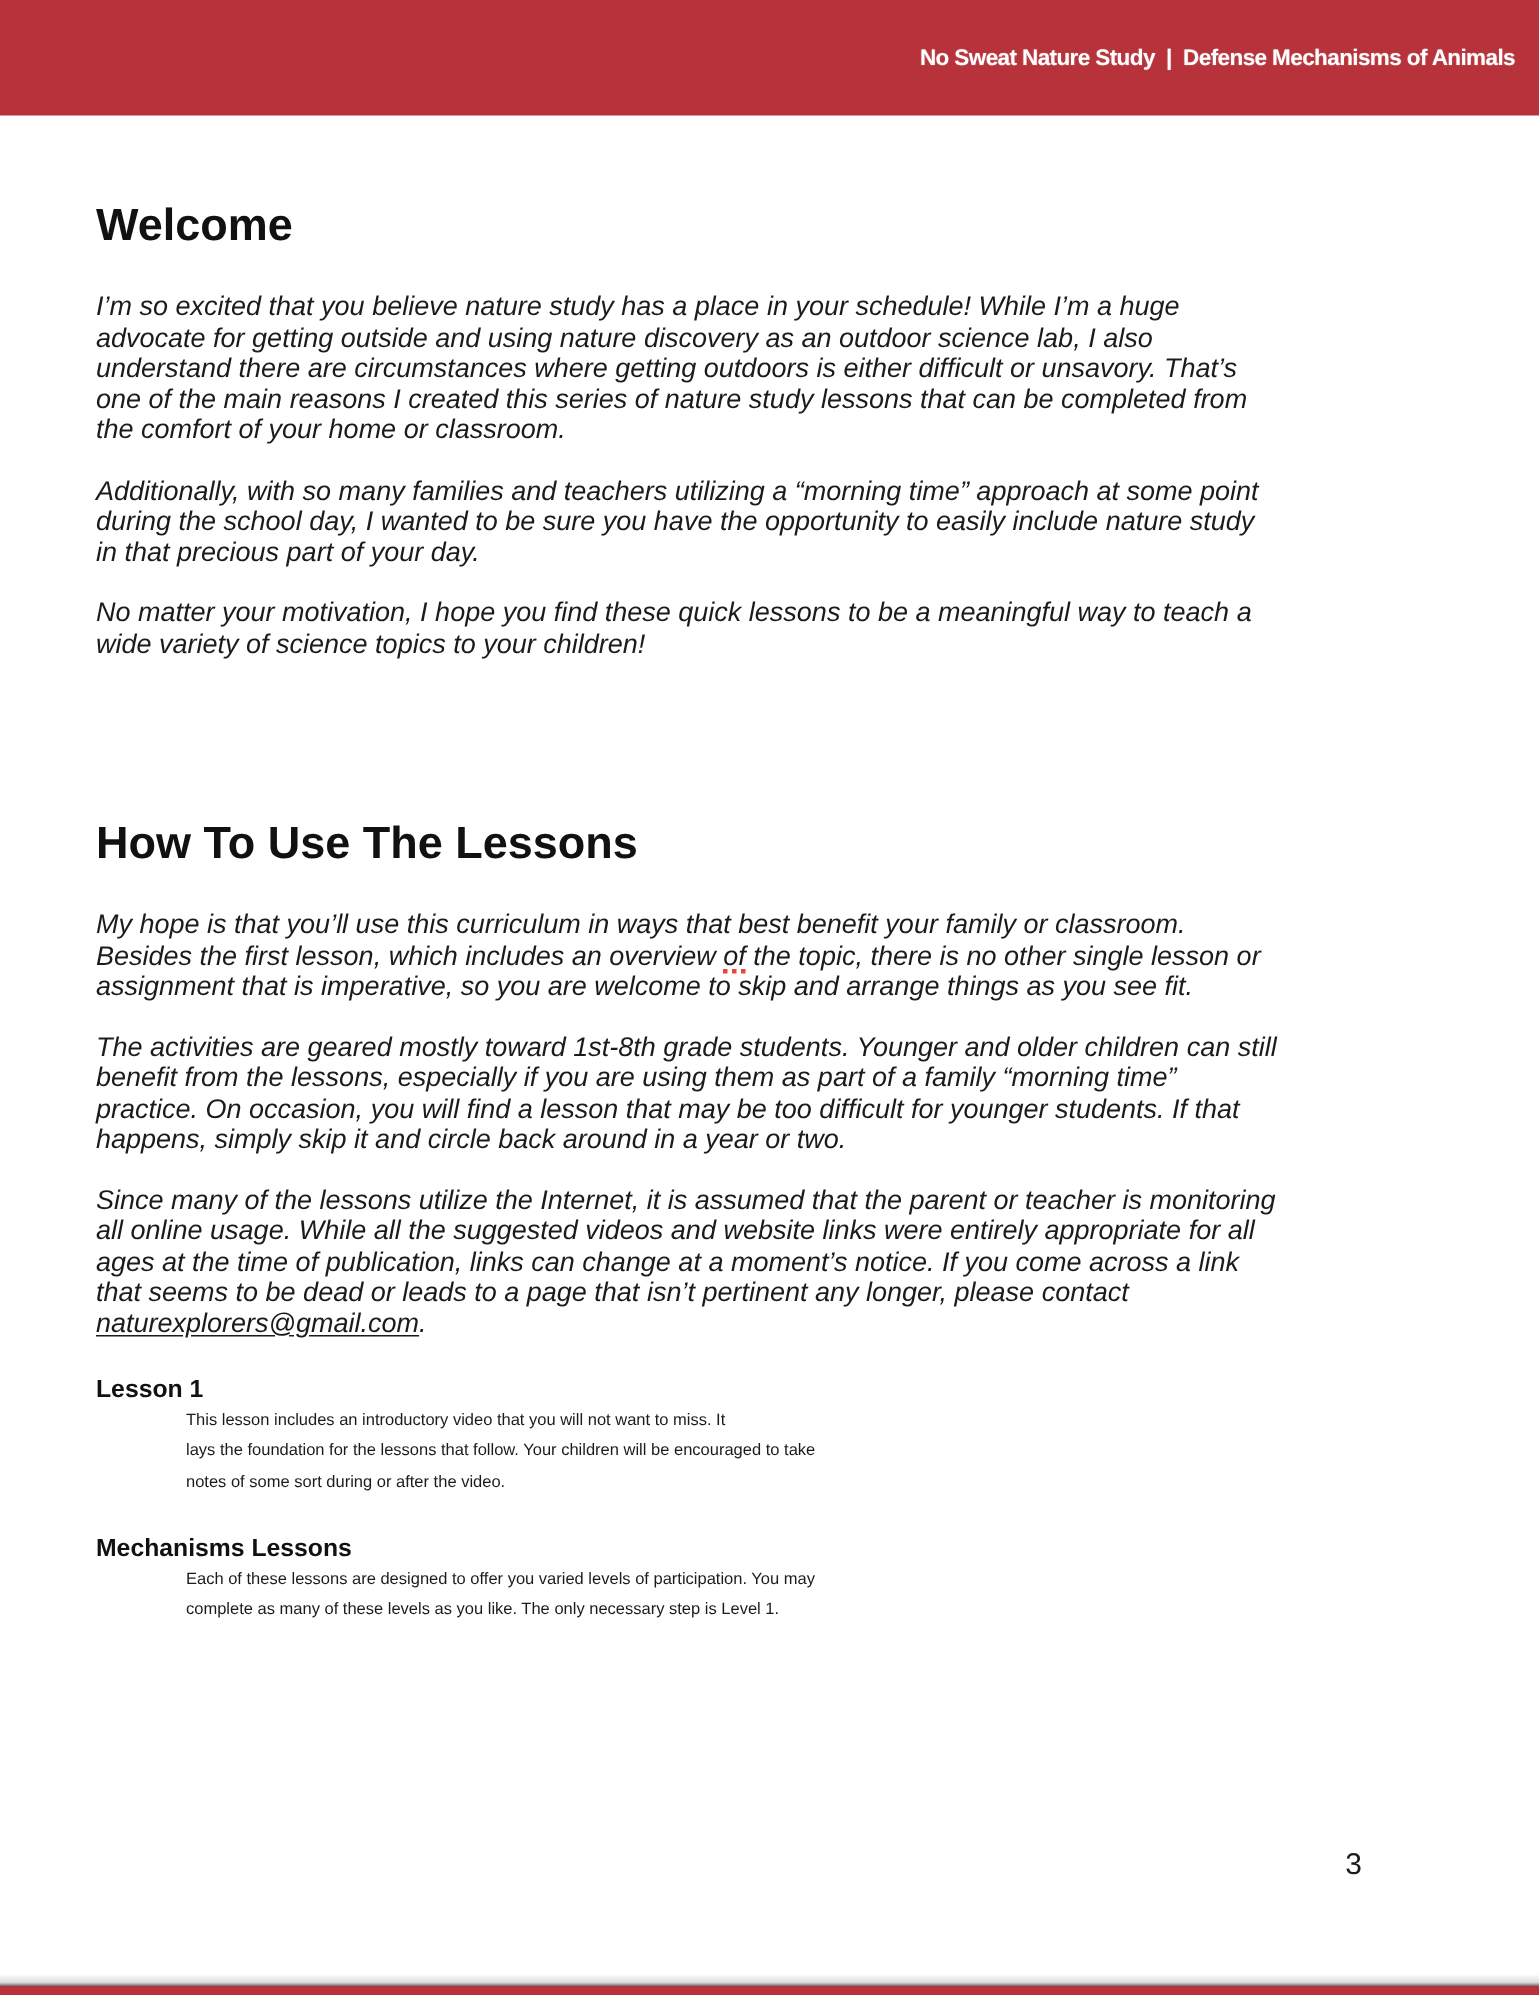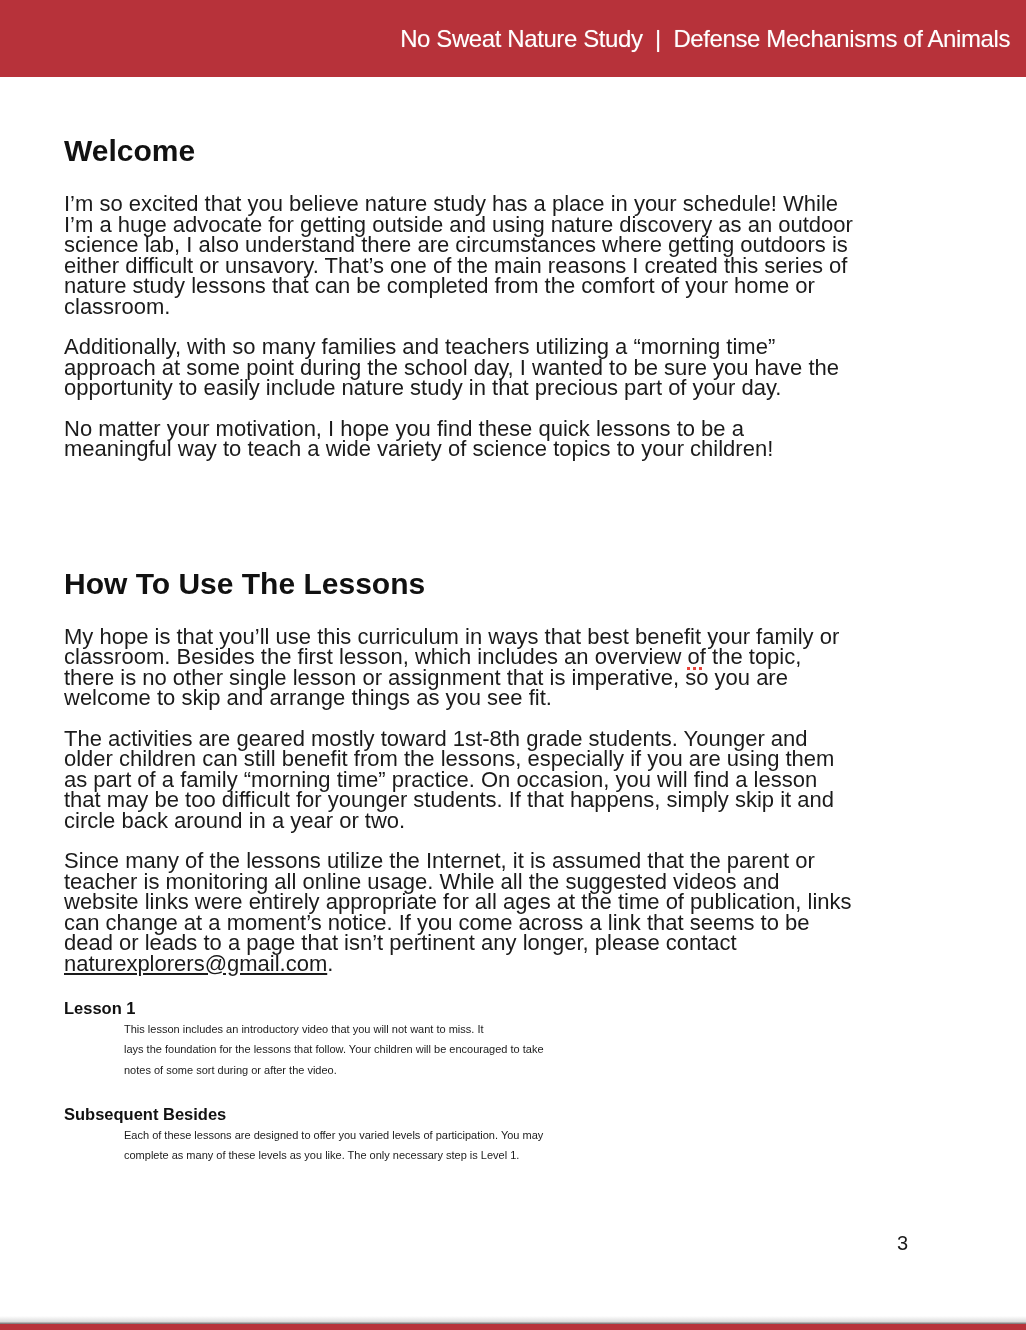--- a/index.html
+++ b/index.html
@@ -24,22 +24,22 @@
     height: 77px;
     background: #b7323a;
     display: flex;
     align-items: center;
     justify-content: flex-end;
     box-sizing: border-box;
     padding-right: 16px;
   }
   .topbar .title {
     color: #ffffff;
-    font-size: 24px;
-    font-weight: 400;
+    font-size: 15px;
+    font-weight: 700;
     letter-spacing: -0.4px;
     white-space: pre;
     text-shadow: 0 0 1px rgba(255,255,255,0.4);
   }
   
   main {
     position: absolute;
     top: 77px;
     left: 0;
     width: 100%;
@@ -50,23 +50,24 @@
   h1.section-heading {
     font-size: 30px;
     line-height: 36px;
     font-weight: 700;
     margin: 0;
     color: #111111;
   }
   .section-welcome h1.section-heading { margin-top: 56px; }
   .section-spaced h1.section-heading { margin-top: 106px; }
   p.body-text {
-    font-size: 22px;
+    font-size: 18px;
     line-height: 20.5px;
     margin: 20px 0 0 0;
+    font-style: italic;
   }
   p.first-after-heading { margin-top: 25px; }
   .spellcheck {
     text-decoration: underline dotted #e8453c;
     text-decoration-thickness: 2.5px;
     text-underline-offset: 3px;
   }
   a.email {
     color: inherit;
     text-decoration: underline;
@@ -140,21 +141,21 @@
 
       <section class="section-spaced">
 
         <h2 class="sub-heading">Lesson 1</h2>
         <div class="indent-block">
           <span class="line">This lesson includes an introductory video that you will not want to miss. It</span>
           <span class="line">lays the foundation for the lessons that follow. Your children will be encouraged to take</span>
           <span class="line">notes of some sort during or after the video.</span>
         </div>
 
-        <h2 class="sub-heading">Subsequent Besides</h2>
+        <h2 class="sub-heading">Mechanisms Lessons</h2>
         <div class="indent-block">
           <span class="line">Each of these lessons are designed to offer you varied levels of participation. You may</span>
           <span class="line">complete as many of these levels as you like. The only necessary step is Level 1.</span>
         </div>
       </section>
 
     </div>
   </main>
 
   <div class="page-number">3</div>

